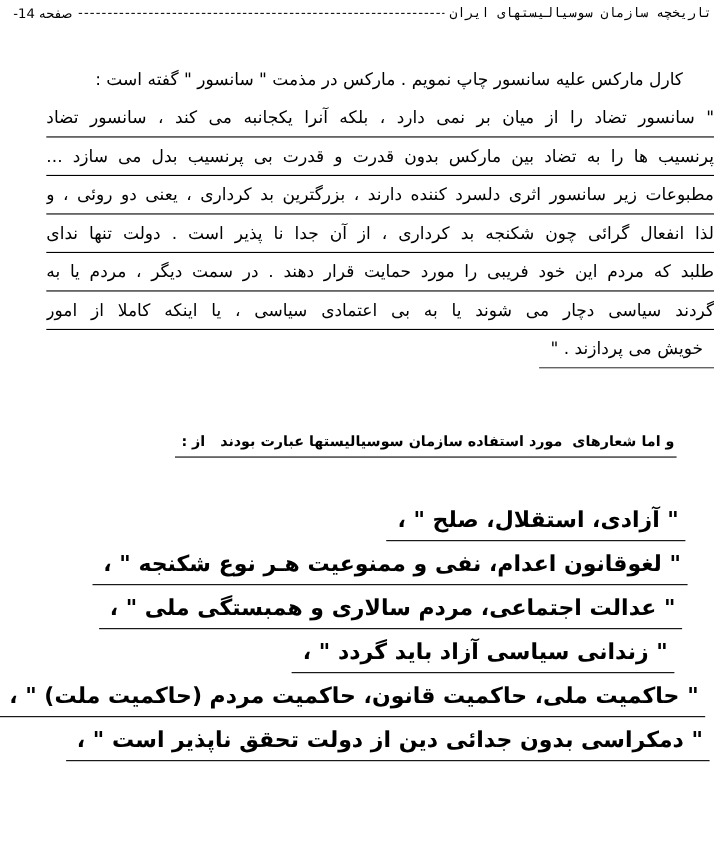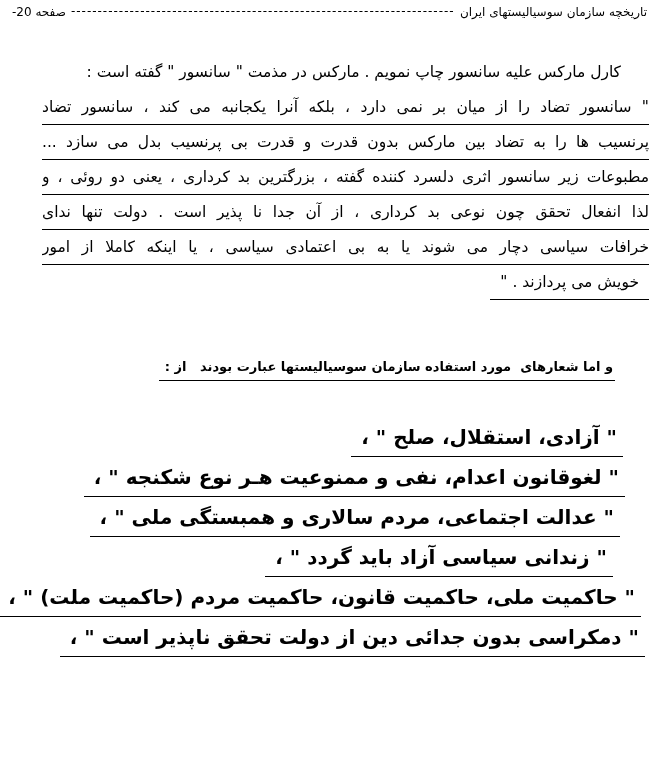--- a/index.html
+++ b/index.html
@@ -12,21 +12,21 @@
   }
   .page{width:655px;height:780px;}
 
   
   .header{
     display:flex;align-items:flex-start;
     padding:5px 8px 0 12px;
     font-size:12px;line-height:15px;
     gap:5px;white-space:nowrap;
   }
-  .h-title{flex:0 0 auto;}
+  .h-title{flex:0 0 auto;font-family:Liberation Mono, monospace;}
   .h-dashes{
     flex:1 1 auto;overflow:hidden;
     letter-spacing:1px;direction:ltr;text-align:left;
     transform:translateY(-1px);
   }
   .h-page{flex:0 0 auto;}
 
   
   .para{
     margin:40px 6px 0 6px;
@@ -86,30 +86,31 @@
   .slogan.s6{margin-right:10px;}
 </style>
 </head>
 <body>
 
 <div class="page">
 
   <div class="header">
     <span class="h-title">تاریخچه سازمان سوسیالیستهای ایران</span>
     <span class="h-dashes">--------------------------------------------------------------------------------------------------------</span>
-    <span class="h-page">صفحه 20-</span>
+    <span class="h-page">صفحه 14-</span>
   </div>
 
   <div class="para">
     <div class="pline no-rule">کارل مارکس علیه سانسور چاپ نمویم . مارکس در مذمت  " سانسور " گفته است :</div>
     <div class="pline">" سانسور تضاد را از میان بر نمی دارد ، بلکه آنرا یکجانبه می کند ، سانسور تضاد</div>
     <div class="pline">پرنسیب ها را به تضاد بین مارکس بدون قدرت و قدرت بی پرنسیب بدل می سازد ...</div>
-    <div class="pline">مطبوعات زیر سانسور اثری دلسرد کننده گفته ، بزرگترین بد کرداری ، یعنی دو روئی ، و</div>
-    <div class="pline">لذا انفعال تحقق چون نوعی بد کرداری ، از آن جدا نا پذیر است . دولت تنها ندای</div>
-    <div class="pline">خرافات سیاسی دچار می شوند یا به بی اعتمادی سیاسی ، یا اینکه کاملا از امور</div>
+    <div class="pline">مطبوعات زیر سانسور اثری دلسرد کننده دارند ، بزرگترین بد کرداری ، یعنی دو روئی ، و</div>
+    <div class="pline">لذا انفعال گرائی چون شکنجه بد کرداری ، از آن جدا نا پذیر است . دولت تنها ندای</div>
+    <div class="pline">طلبد که مردم این خود فریبی را مورد حمایت قرار دهند . در سمت دیگر ، مردم یا به</div>
+    <div class="pline">گردند سیاسی دچار می شوند یا به بی اعتمادی سیاسی ، یا اینکه کاملا از امور</div>
     <div class="pline tail"><span class="tail-inner">خویش می پردازند . "</span></div>
   </div>
 
   <div class="slogans-heading">و اما شعارهای  مورد استفاده سازمان سوسیالیستها عبارت بودند   از :</div>
 
   <div class="slogans">
     <div class="slogan s1">" آزادی، استقلال، صلح " ،</div>
     <div class="slogan s2">" لغوقانون اعدام، نفی و ممنوعیت هـر نوع شکنجه " ،</div>
     <div class="slogan s3">" عدالت اجتماعی، مردم سالاری و همبستگی ملی " ،</div>
     <div class="slogan s4">" زندانی سیاسی آزاد باید گردد " ،</div>

